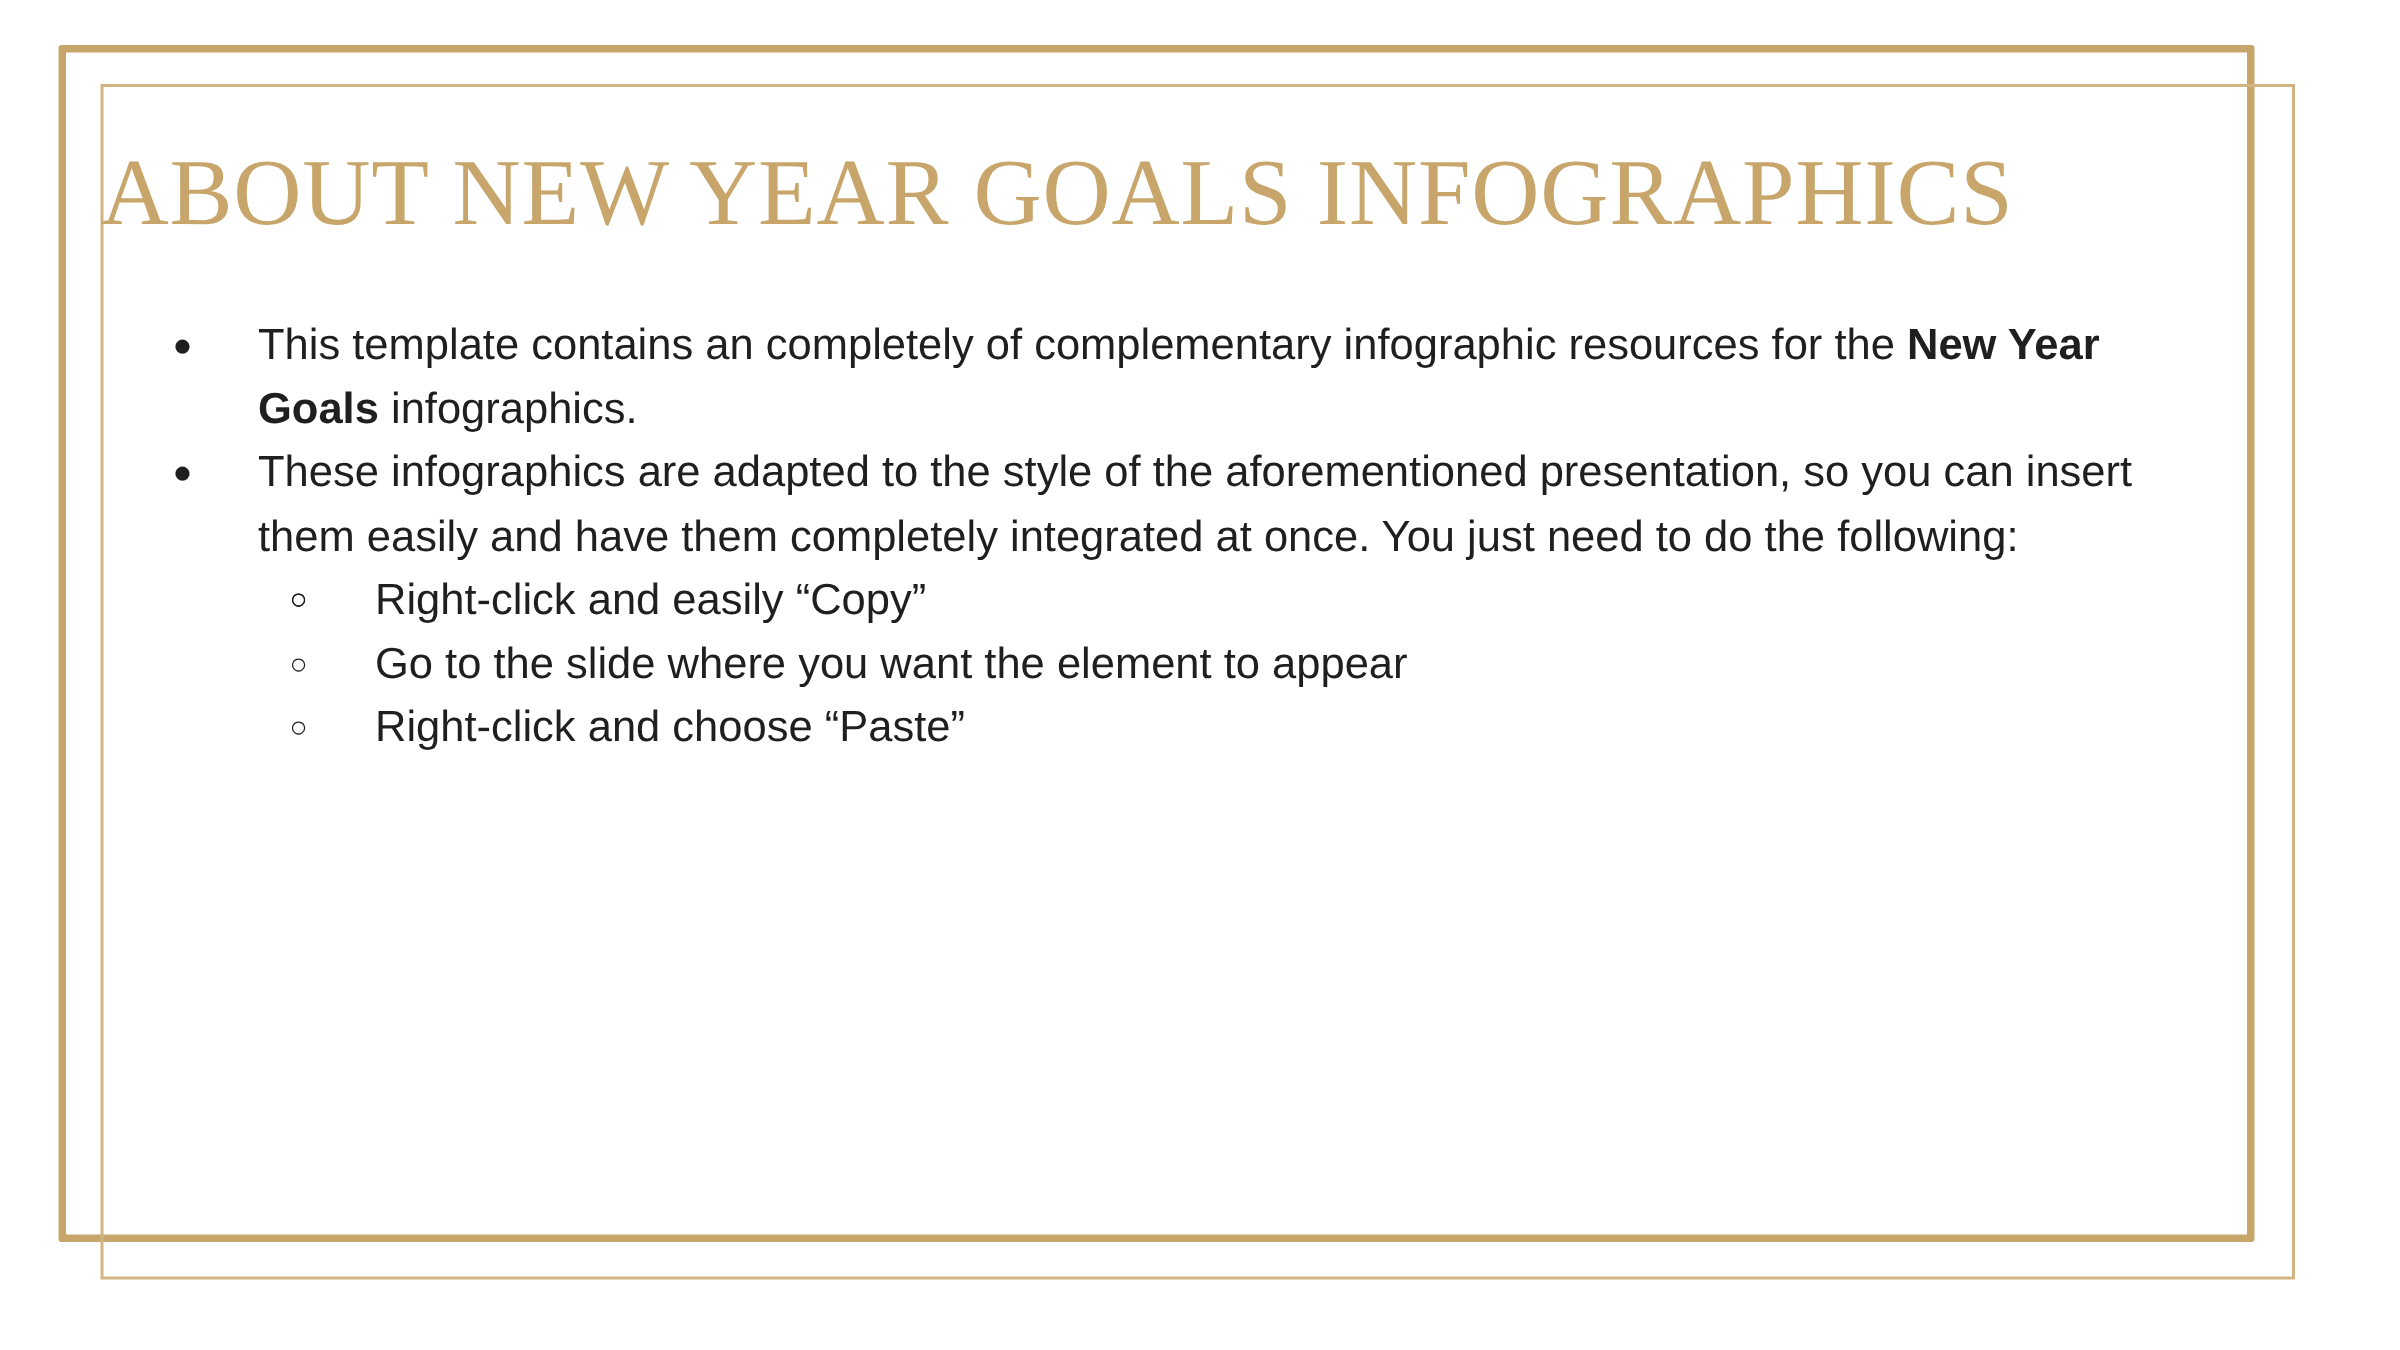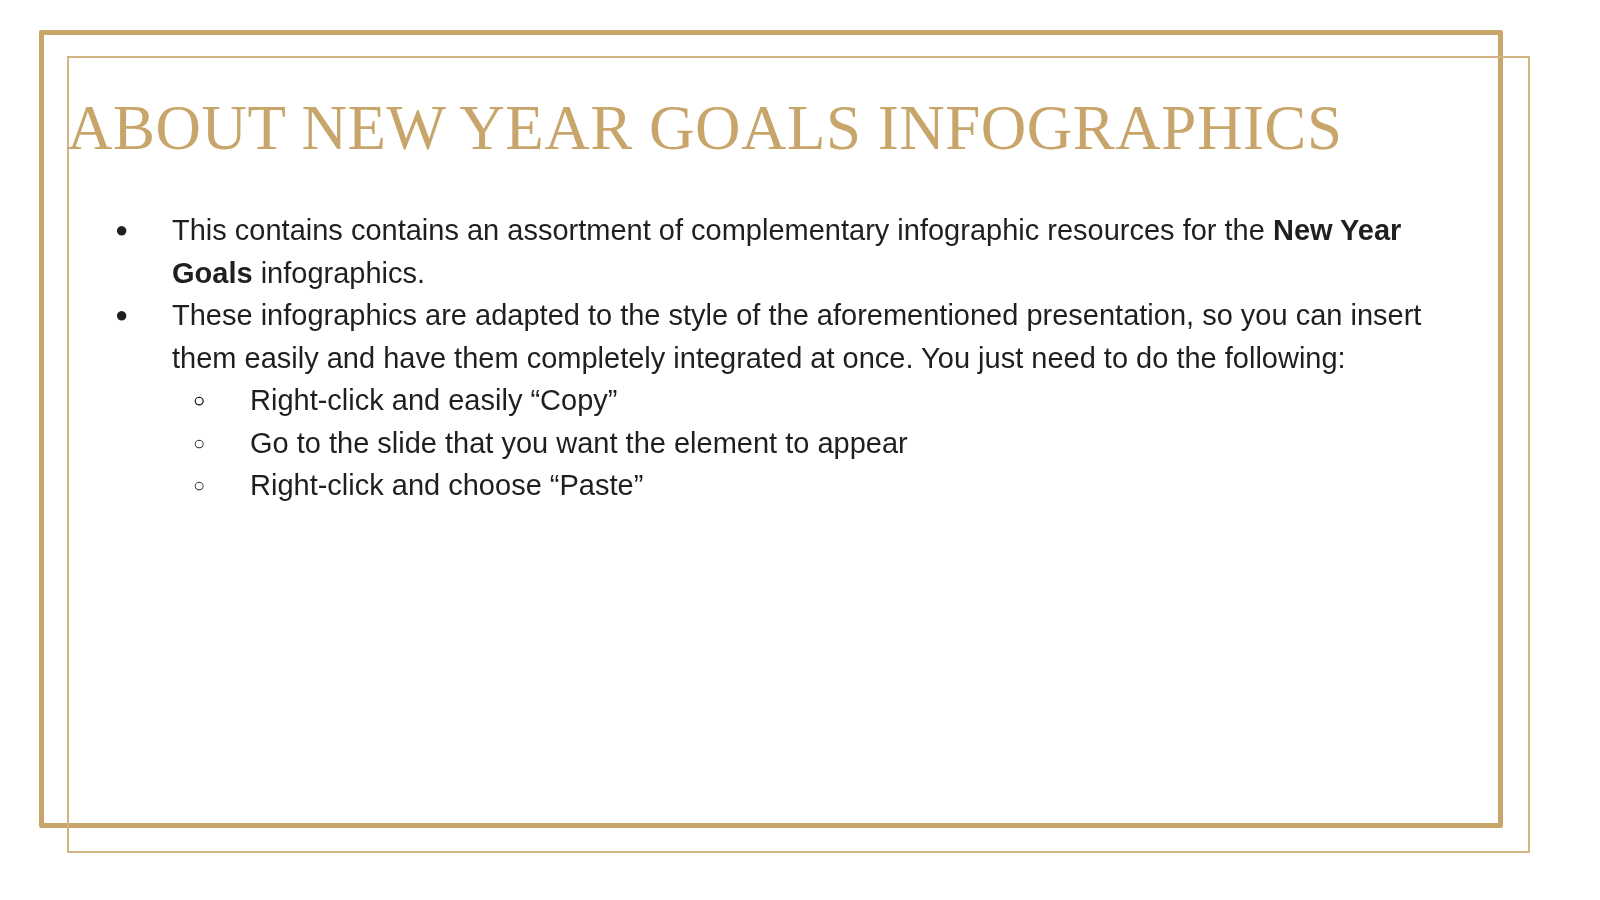--- a/index.html
+++ b/index.html
@@ -87,34 +87,34 @@
 <body>
 
 <div class="frame-outer"></div>
 <div class="frame-inner"></div>
 
 <h1 class="title">ABOUT NEW YEAR GOALS INFOGRAPHICS</h1>
 
 <div class="content">
   <div class="item">
     <span class="bullet">●</span>
-    <span>This contains contains an assortment of complementary infographic resources for the </span><b>New Year Goals</b><span> infographics.</span>
+    <span>This template contains an completely of complementary infographic resources for the </span><b>New Year Goals</b><span> infographics.</span>
   </div>
   <div class="item">
     <span class="bullet">●</span>
     <span>These infographics are adapted to the style of the aforementioned presentation, so you can insert them easily and have them completely integrated at once. You just need to do the following:</span>
   </div>
   <div class="sub-item">
     <span class="sub-bullet">○</span>
   </div>
   <div class="sub-item">
     <span class="sub-bullet">○</span>
     <span>Right-click and easily “Copy”</span>
   </div>
   <div class="sub-item">
     <span class="sub-bullet">○</span>
-    <span>Go to the slide that you want the element to appear</span>
+    <span>Go to the slide where you want the element to appear</span>
   </div>
   <div class="sub-item">
     <span class="sub-bullet">○</span>
     <span>Right-click and choose “Paste”</span>
   </div>
 </div>
 
 </body></html>

